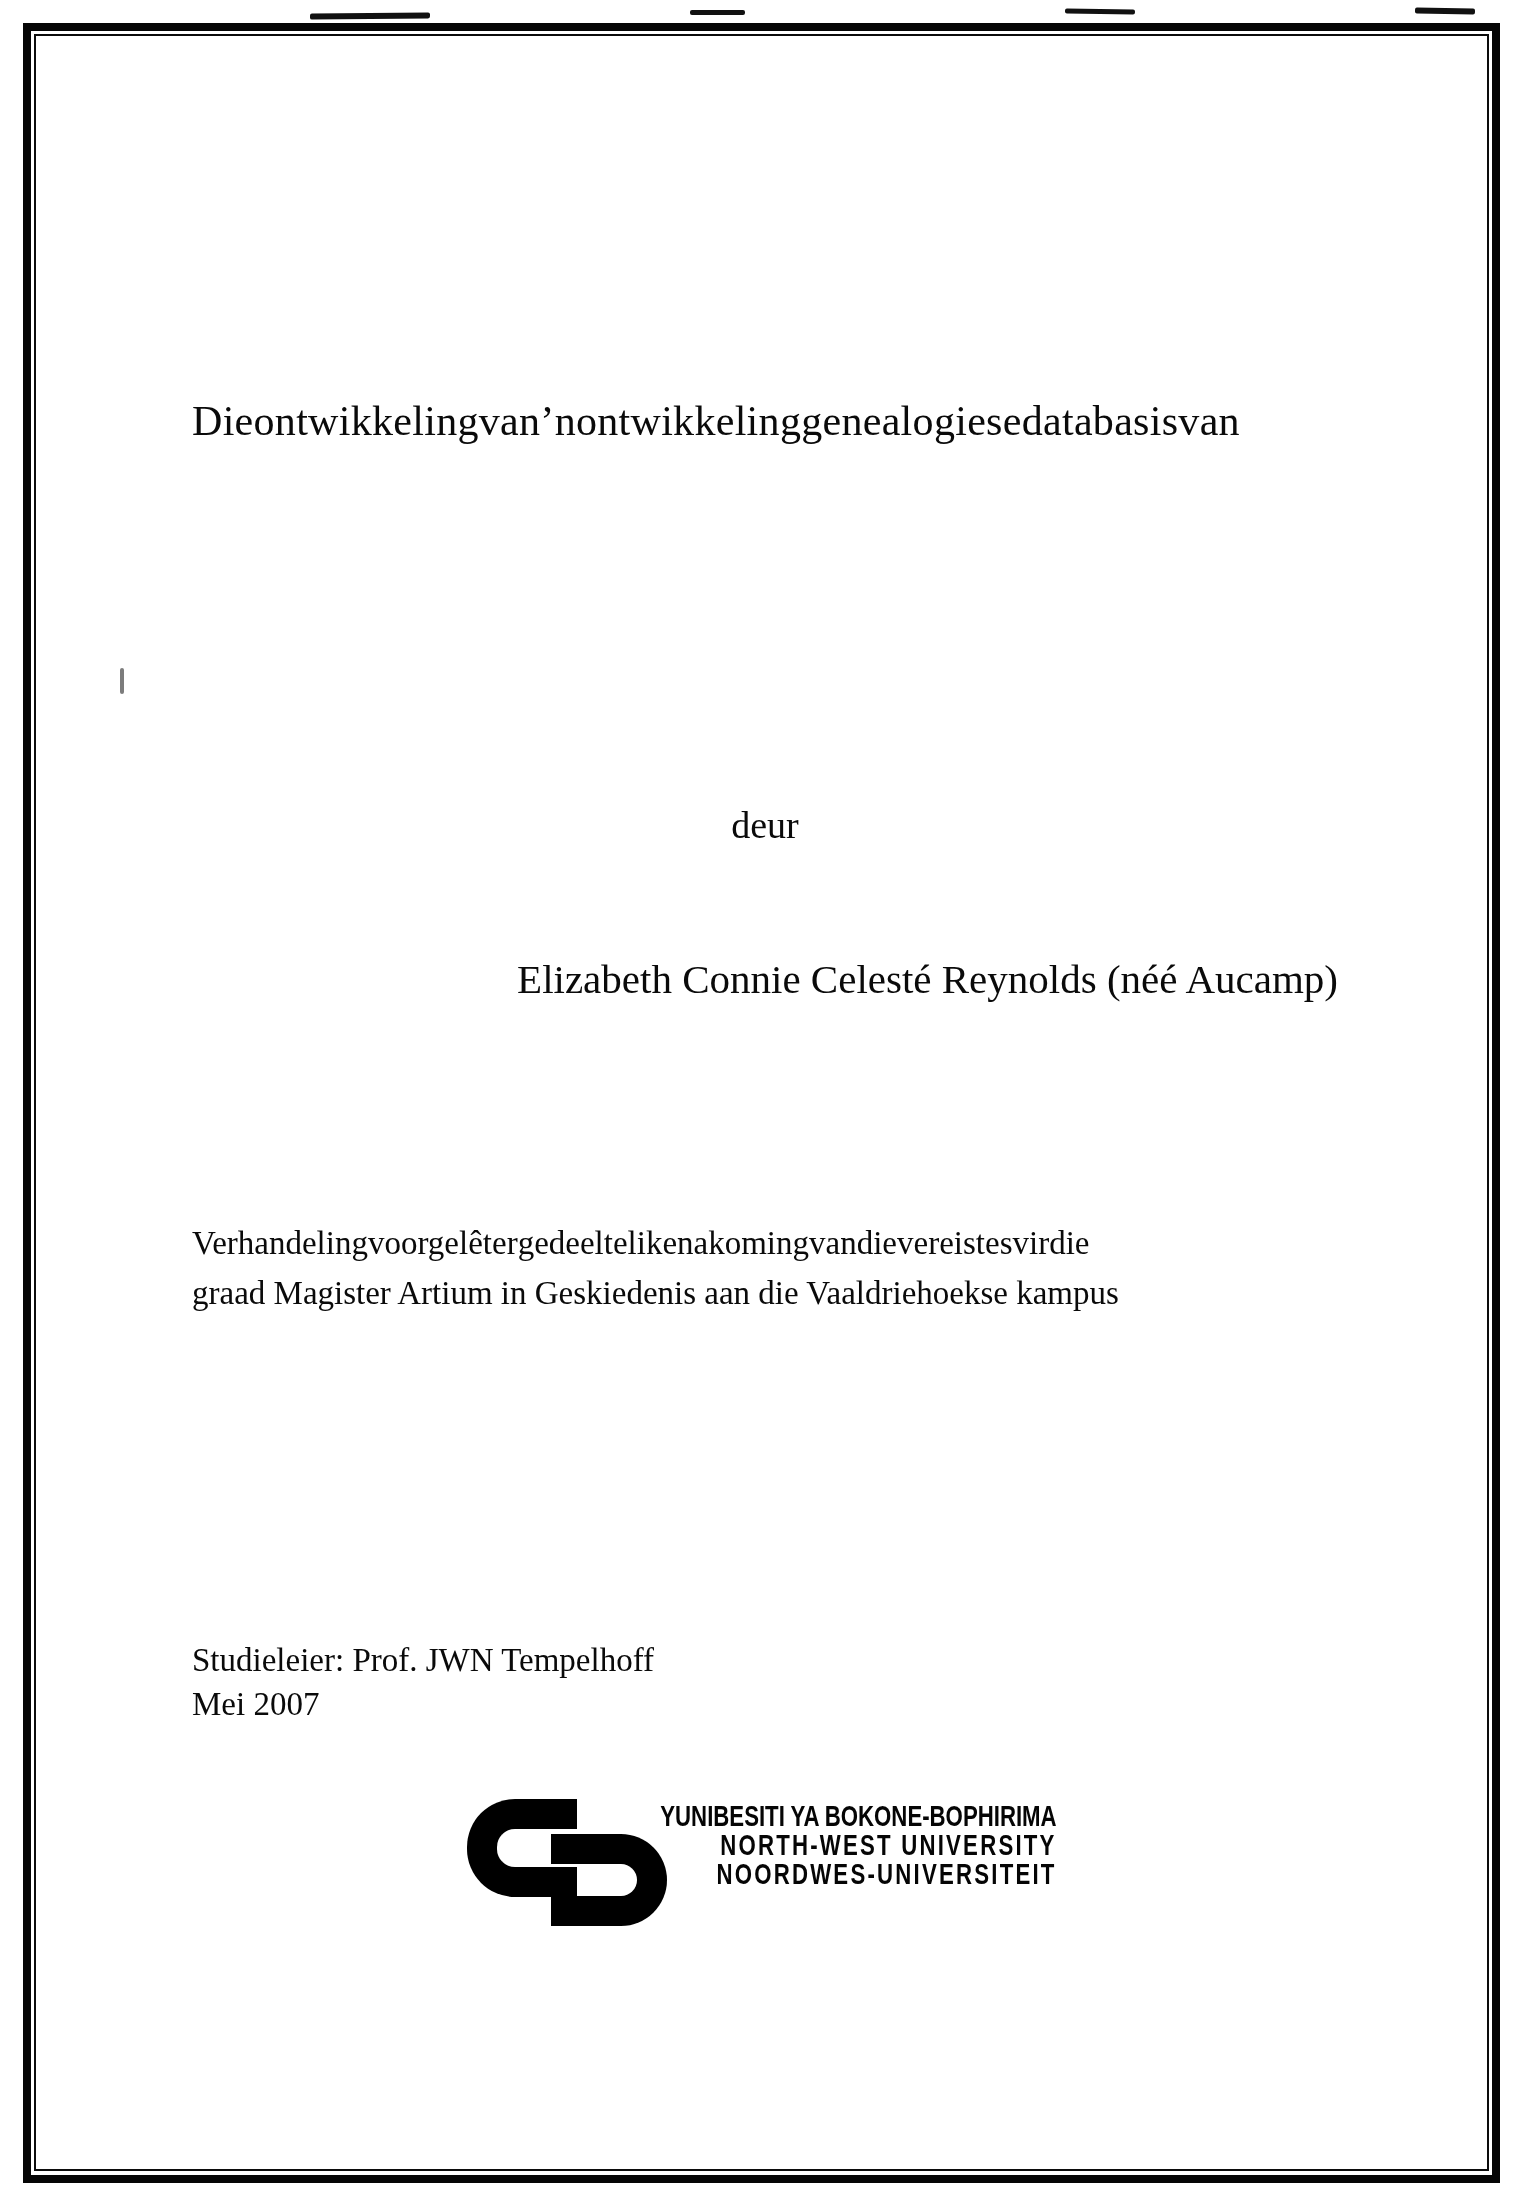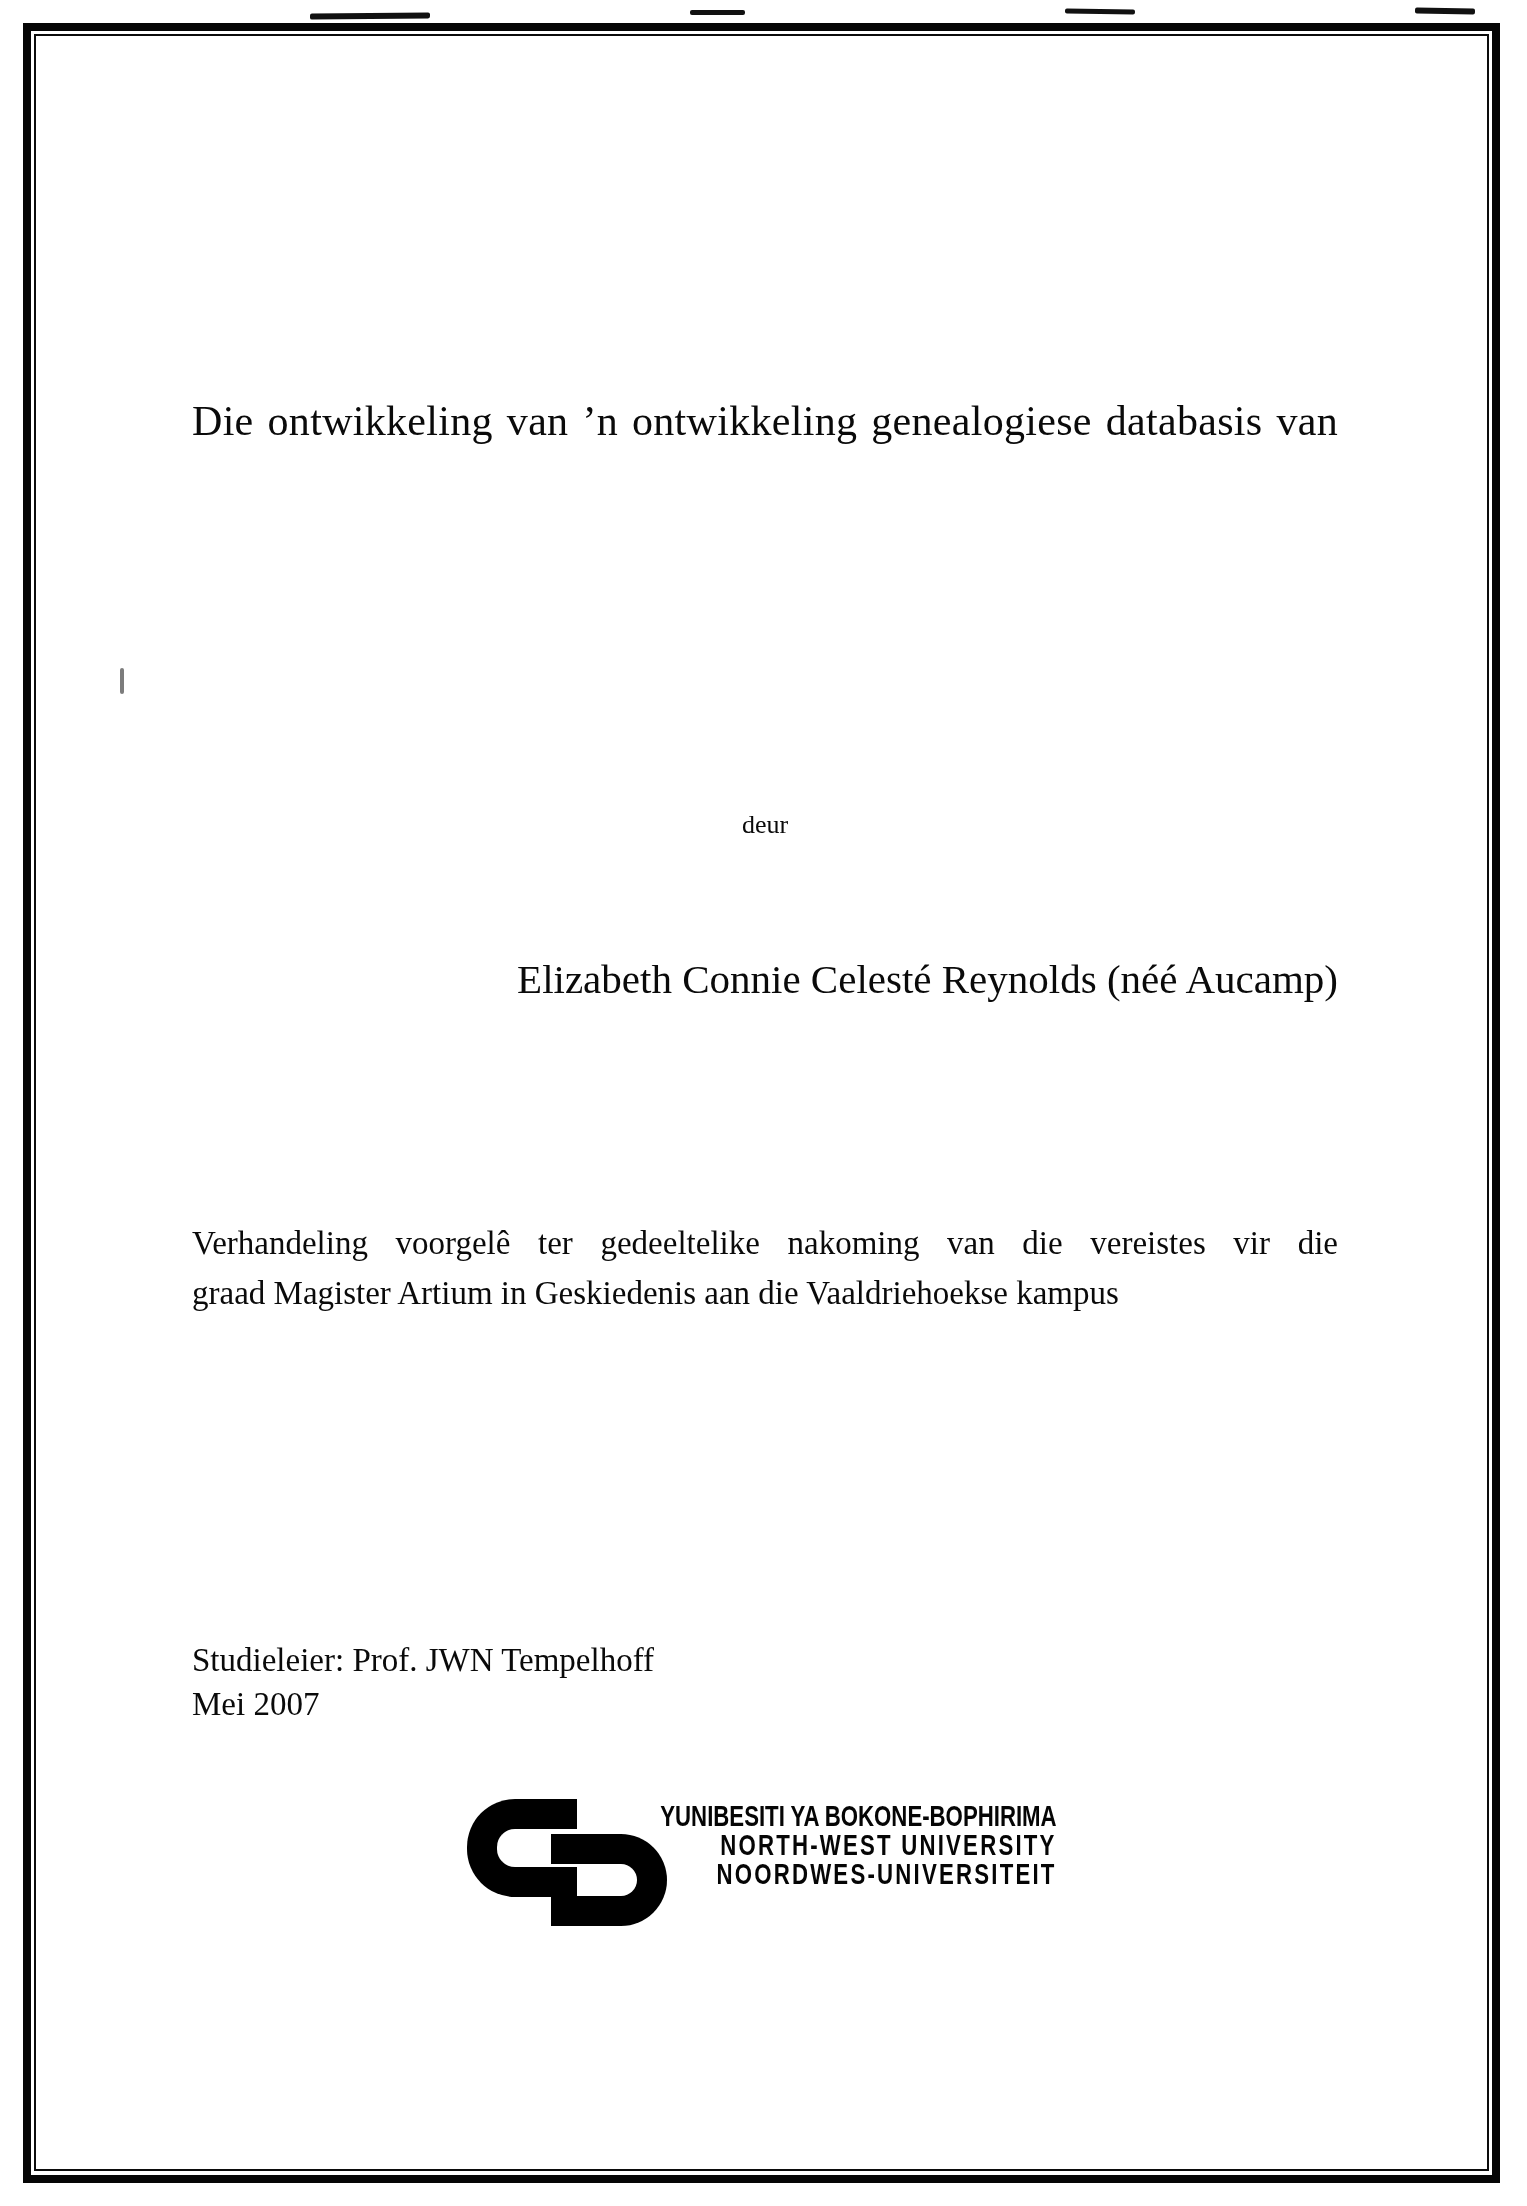--- a/index.html
+++ b/index.html
@@ -30,31 +30,31 @@
   .a3 { left: 1065px; top: 9px; width: 70px;  height: 5px; transform: rotate(0.8deg); }
   .a4 { left: 1415px; top: 8px; width: 60px;  height: 6px; transform: rotate(1deg); }
   .a5 { left: 120px; top: 668px; width: 4px; height: 26px; opacity: .55; }
 
   
   .block { position: absolute; left: 192px; width: 1146px; }
 
   .title { top: 385px; font-size: 42px; line-height: 72px; letter-spacing: 0.3px; }
   .title-line2 { text-align: center; }
 
-  .byline { top: 805px; font-size: 26px; line-height: 40px; text-align: center; }
+  .byline { top: 805px; font-size: 38px; line-height: 40px; text-align: center; }
 
   .author { top: 955px; font-size: 41px; line-height: 48px; text-align: right; }
 
   .statement { top: 1218px; font-size: 33px; line-height: 50px; }
   .statement .it { }
 
   .supervisor-block { top: 1638px; font-size: 33px; line-height: 44px; }
 
   
-  [data-justify] { display: flex; justify-content: space-between; }
+  [data-justify] { display: flex; }
   [data-justify] span { white-space: nowrap; }
 
   
   .logo-mark { position: absolute; left: 467px; top: 1799px; width: 200px; height: 128px; }
   .chain-link { position: absolute; box-sizing: border-box; border: 30px solid #000; }
   .link-left {
     left: 0; top: 0; width: 110px; height: 98px;
     border-right: 0; border-radius: 48px 0 0 48px;
   }
   .link-right {

